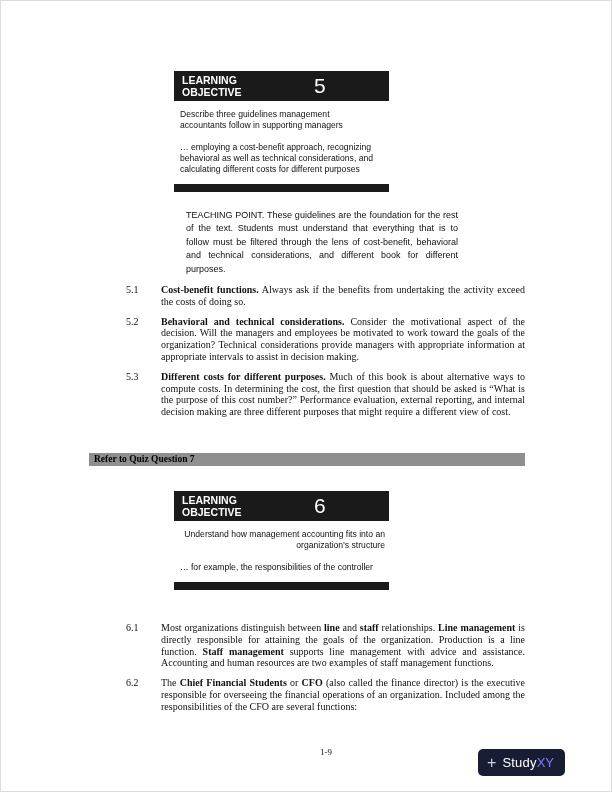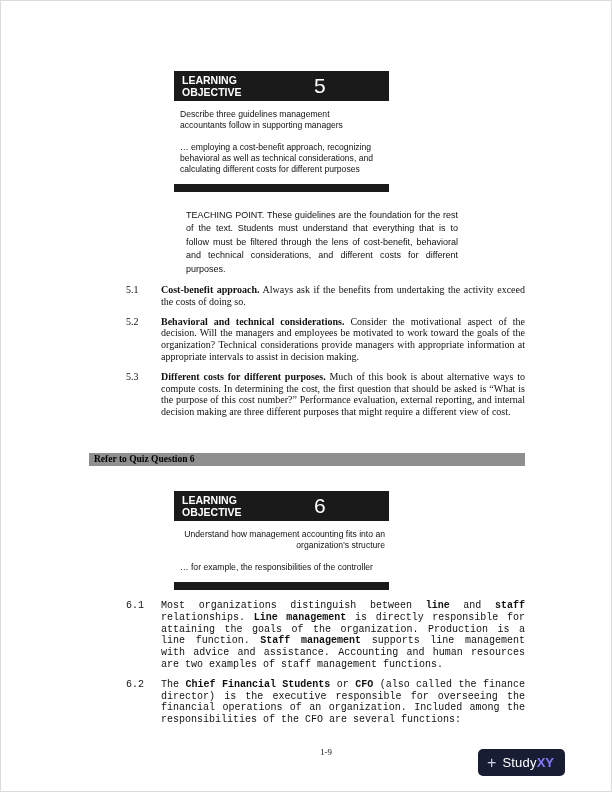--- a/index.html
+++ b/index.html
@@ -27,76 +27,76 @@
   .lo-detail{margin-top:11px;width:212px;}
   .lo-bar{height:8px;background:#1a1a1a;margin-top:9px;}
   
   .teaching-point{
     position:absolute;left:185px;top:208px;width:272px;
     font-family:"Liberation Sans",sans-serif;font-size:9px;line-height:13.4px;text-align:justify;
   }
   
   .items{position:absolute;left:125px;width:399px;}
   .items5{top:283px;}
-  .items6{top:599px;font-family:Liberation Mono, monospace;}
+  .items6{top:621px;}
   .list-item{display:flex;margin-bottom:8px;font-size:10px;line-height:11.8px;}
   .item-num{width:35px;flex:none;}
   .item-text{flex:1;text-align:justify;}
   .bold{font-weight:bold;}
   
   .quiz-bar{
     position:absolute;left:88px;top:452px;width:436px;height:13px;background:#8f8f8f;
     font-weight:bold;font-size:9.5px;line-height:13px;padding-left:5px;box-sizing:border-box;color:#000;
   }
   
   .footer{position:absolute;left:0;top:746px;width:100%;text-align:center;font-size:8.8px;line-height:11px;margin-left:20px;}
   .footer .copyright{font-style:italic;}
   
   .badge{
     position:absolute;right:46px;top:748px;height:27px;background:#191d33;border-radius:5px;
     display:flex;align-items:center;padding:0 11px 0 9px;font-family:"Liberation Sans",sans-serif;
   }
   .badge .plus{color:#ccd0e2;font-size:16px;margin-right:6px;font-weight:400;line-height:1;}
   .badge .study{color:#ffffff;font-size:13px;letter-spacing:.2px;}
-  .badge .xy{color:#837aff;font-size:13px;font-weight:bold;}
+  .badge .xy{color:#837aff;font-size:13px;font-weight:normal;}
 </style>
 </head>
 <body>
 
 <div class="page">
 
   <section class="lo-block lo5">
     <div class="lo-header">
       <div class="lo-header-label">LEARNING OBJECTIVE</div>
       <div class="lo-number">5</div>
     </div>
     <div class="lo-desc">Describe three guidelines management accountants follow in supporting managers</div>
     <div class="lo-detail">… employing a cost-benefit approach, recognizing behavioral as well as technical considerations, and calculating different costs for different purposes</div>
     <div class="lo-bar"></div>
   </section>
 
-  <div class="teaching-point">TEACHING POINT. These guidelines are the foundation for the rest of the text. Students must understand that everything that is to follow must be filtered through the lens of cost-benefit, behavioral and technical considerations, and different costs for different purposes.</div>
+  <div class="teaching-point">TEACHING POINT. These guidelines are the foundation for the rest of the text. Students must understand that everything that is to follow must be filtered through the lens of cost-benefit, behavioral and technical considerations, and different book for different purposes.</div>
 
   <div class="items items5">
     <div class="list-item">
       <span class="item-num">5.1</span>
-      <div class="item-text"><span class="bold">Cost-benefit approach.</span><span> Always ask if the benefits from undertaking the activity exceed the costs of doing so.</span></div>
+      <div class="item-text"><span class="bold">Cost-benefit functions.</span><span> Always ask if the benefits from undertaking the activity exceed the costs of doing so.</span></div>
     </div>
     <div class="list-item">
       <span class="item-num">5.2</span>
       <div class="item-text"><span class="bold">Behavioral and technical considerations.</span><span> Consider the motivational aspect of the decision. Will the managers and employees be motivated to work toward the goals of the organization? Technical considerations provide managers with appropriate information at appropriate intervals to assist in decision making.</span></div>
     </div>
     <div class="list-item">
       <span class="item-num">5.3</span>
       <div class="item-text"><span class="bold">Different costs for different purposes.</span><span> Much of this book is about alternative ways to compute costs. In determining the cost, the first question that should be asked is “What is the purpose of this cost number?” Performance evaluation, external reporting, and internal decision making are three different purposes that might require a different view of cost.</span></div>
     </div>
   </div>
 
   <div class="quiz-bar">
-    <span>Refer to Quiz Question 6</span>
+    <span>Refer to Quiz Question 7</span>
   </div>
 
   <section class="lo-block lo6">
     <div class="lo-header">
       <div class="lo-header-label">LEARNING OBJECTIVE</div>
       <div class="lo-number">6</div>
     </div>
     <div class="lo-desc">Understand how management accounting fits into an organization’s structure</div>
     <div class="lo-detail">… for example, the responsibilities of the controller</div>
     <div class="lo-bar"></div>

